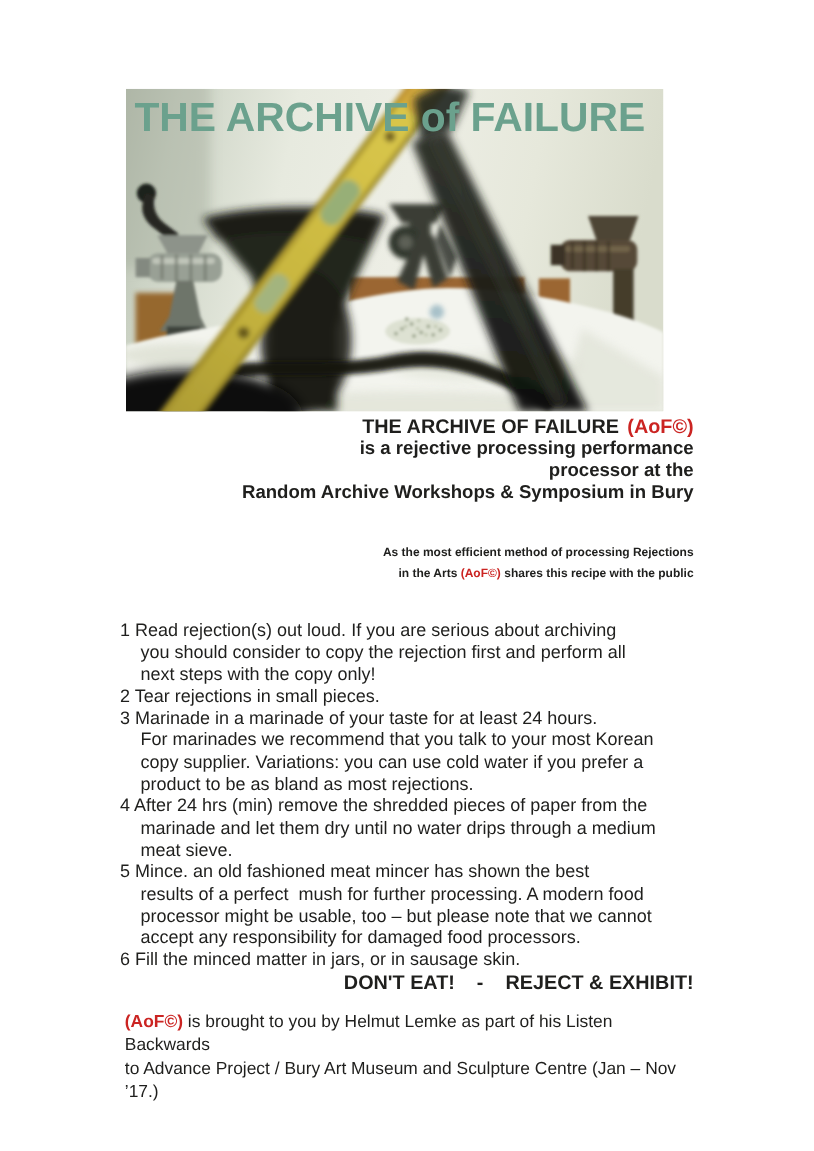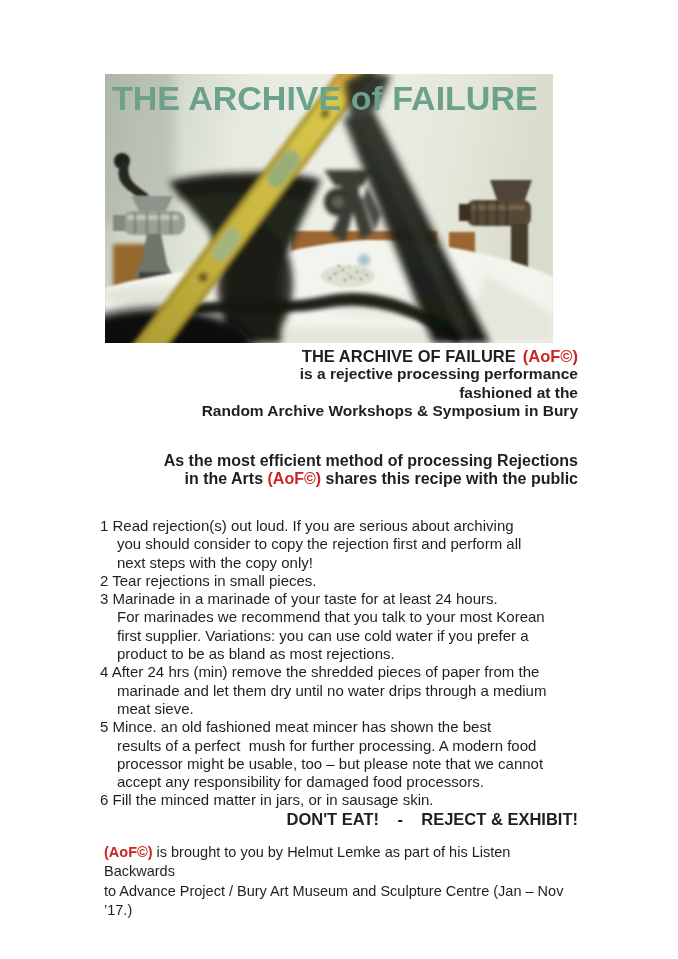--- a/index.html
+++ b/index.html
@@ -22,21 +22,21 @@
     position:absolute;left:7px;top:7px;
     font-size:34px;font-weight:bold;line-height:34px;
     color:var(--teal,#6ba18d);
     white-space:nowrap;
     letter-spacing:0px;
   }
   
   .center-block{position:absolute;left:60px;width:518px;text-align:right;}
   #headline{top:347px;font-weight:bold;font-size:15.5px;line-height:18.3px;}
   #headline .h1line{font-size:16.5px;}
-  #subhead{top:452px;font-weight:bold;font-size:16px;line-height:18.3px;}
+  #subhead{top:452px;font-weight:bold;font-size:10px;line-height:18.3px;}
   .red{color:var(--red,#cb2422);font-weight:bold;}
   #headline .red{margin-left:7px;}
   #recipe{
     position:absolute;left:100px;top:505px;width:510px;
     font-size:15px;line-height:18.3px;margin-top:12px;
   }
   .recipe-line{white-space:pre;}
   .recipe-line.indent{padding-left:17px;}
   #dont-eat{
     top:810px;font-weight:bold;font-size:16.5px;line-height:19px;
@@ -190,37 +190,37 @@
         <path d="M238,44 L268,36 L385,269 L328,269 Z" fill="url(#handleg)" opacity="0.96"></path>
         <path d="M253,42 L262,40 L366,262 L357,264 Z" fill="#3c4034" opacity="0.5"></path>
       </g>
     </svg>
     <div id="photo-title">THE ARCHIVE of FAILURE</div>
   </div>
 
   <div id="headline" class="center-block">
     <div class="h1line"><span>THE ARCHIVE OF FAILURE</span><span class="red">(AoF©)</span></div>
     <div>is a rejective processing performance</div>
-    <div>fashioned at the</div>
+    <div>processor at the</div>
     <div>Random Archive Workshops &amp; Symposium in Bury</div>
   </div>
 
   <div id="subhead" class="center-block">
     <div>As the most efficient method of processing Rejections</div>
     <div><span>in the Arts </span><span class="red">(AoF©)</span><span> shares this recipe with the public</span></div>
   </div>
 
   <div id="recipe">
       <div class="recipe-line">1 Read rejection(s) out loud. If you are serious about archiving</div>
       <div class="recipe-line indent">you should consider to copy the rejection first and perform all</div>
       <div class="recipe-line indent">next steps with the copy only!</div>
       <div class="recipe-line">2 Tear rejections in small pieces.</div>
       <div class="recipe-line">3 Marinade in a marinade of your taste for at least 24 hours.</div>
       <div class="recipe-line indent">For marinades we recommend that you talk to your most Korean</div>
-      <div class="recipe-line indent">first supplier. Variations: you can use cold water if you prefer a</div>
+      <div class="recipe-line indent">copy supplier. Variations: you can use cold water if you prefer a</div>
       <div class="recipe-line indent">product to be as bland as most rejections.</div>
       <div class="recipe-line">4 After 24 hrs (min) remove the shredded pieces of paper from the</div>
       <div class="recipe-line indent">marinade and let them dry until no water drips through a medium</div>
       <div class="recipe-line indent">meat sieve.</div>
       <div class="recipe-line">5 Mince. an old fashioned meat mincer has shown the best</div>
       <div class="recipe-line indent">results of a perfect  mush for further processing. A modern food</div>
       <div class="recipe-line indent">processor might be usable, too – but please note that we cannot</div>
       <div class="recipe-line indent">accept any responsibility for damaged food processors.</div>
       <div class="recipe-line">6 Fill the minced matter in jars, or in sausage skin.</div>
     </div>

